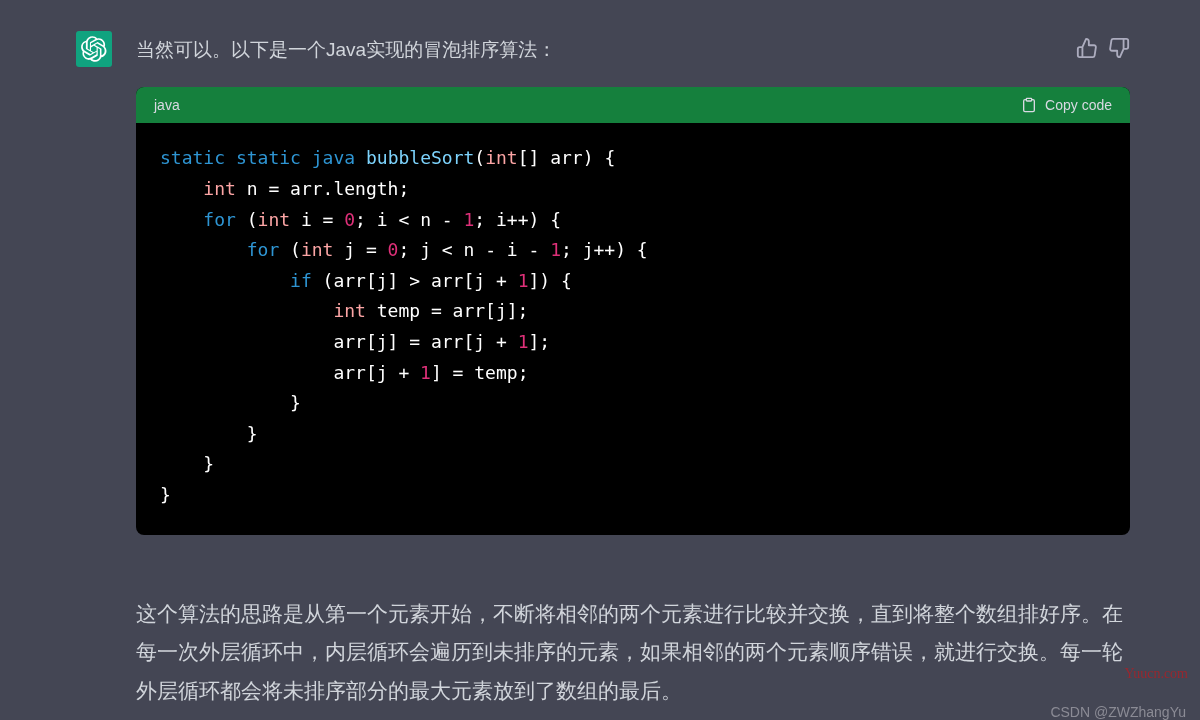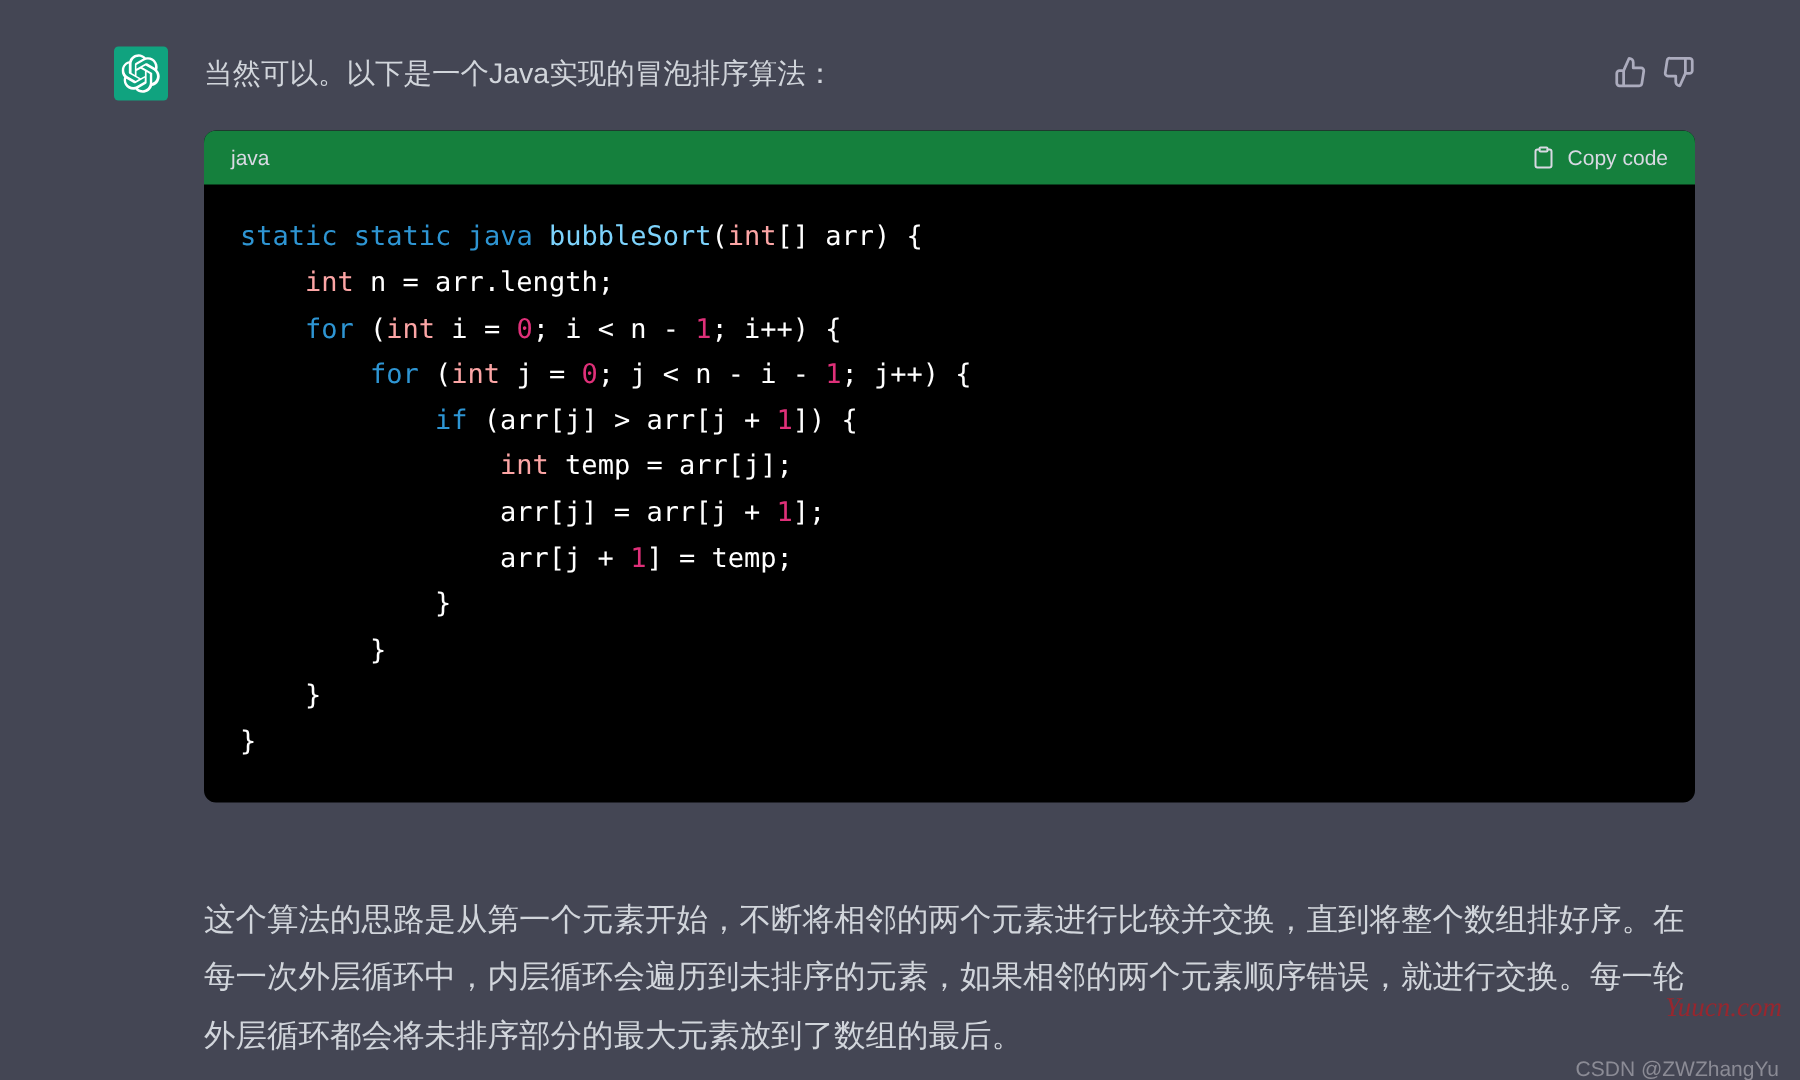--- a/index.html
+++ b/index.html
@@ -93,22 +93,21 @@
   .explain {
     margin-top: 60px;
     font-size: 21px;
     line-height: 1.85;
     color: #d1d5db;
   }
   .watermark1 {
     position: absolute;
     right: 12px;
     bottom: 38px;
-    font-size: 18px;
-    font-style: italic;
+    font-size: 14px;
     color: rgba(255,0,0,0.45);
     font-family: Georgia, serif;
   }
   .watermark2 {
     position: absolute;
     right: 14px;
     bottom: 0;
     font-size: 14px;
     color: #8b8b95;
   }

